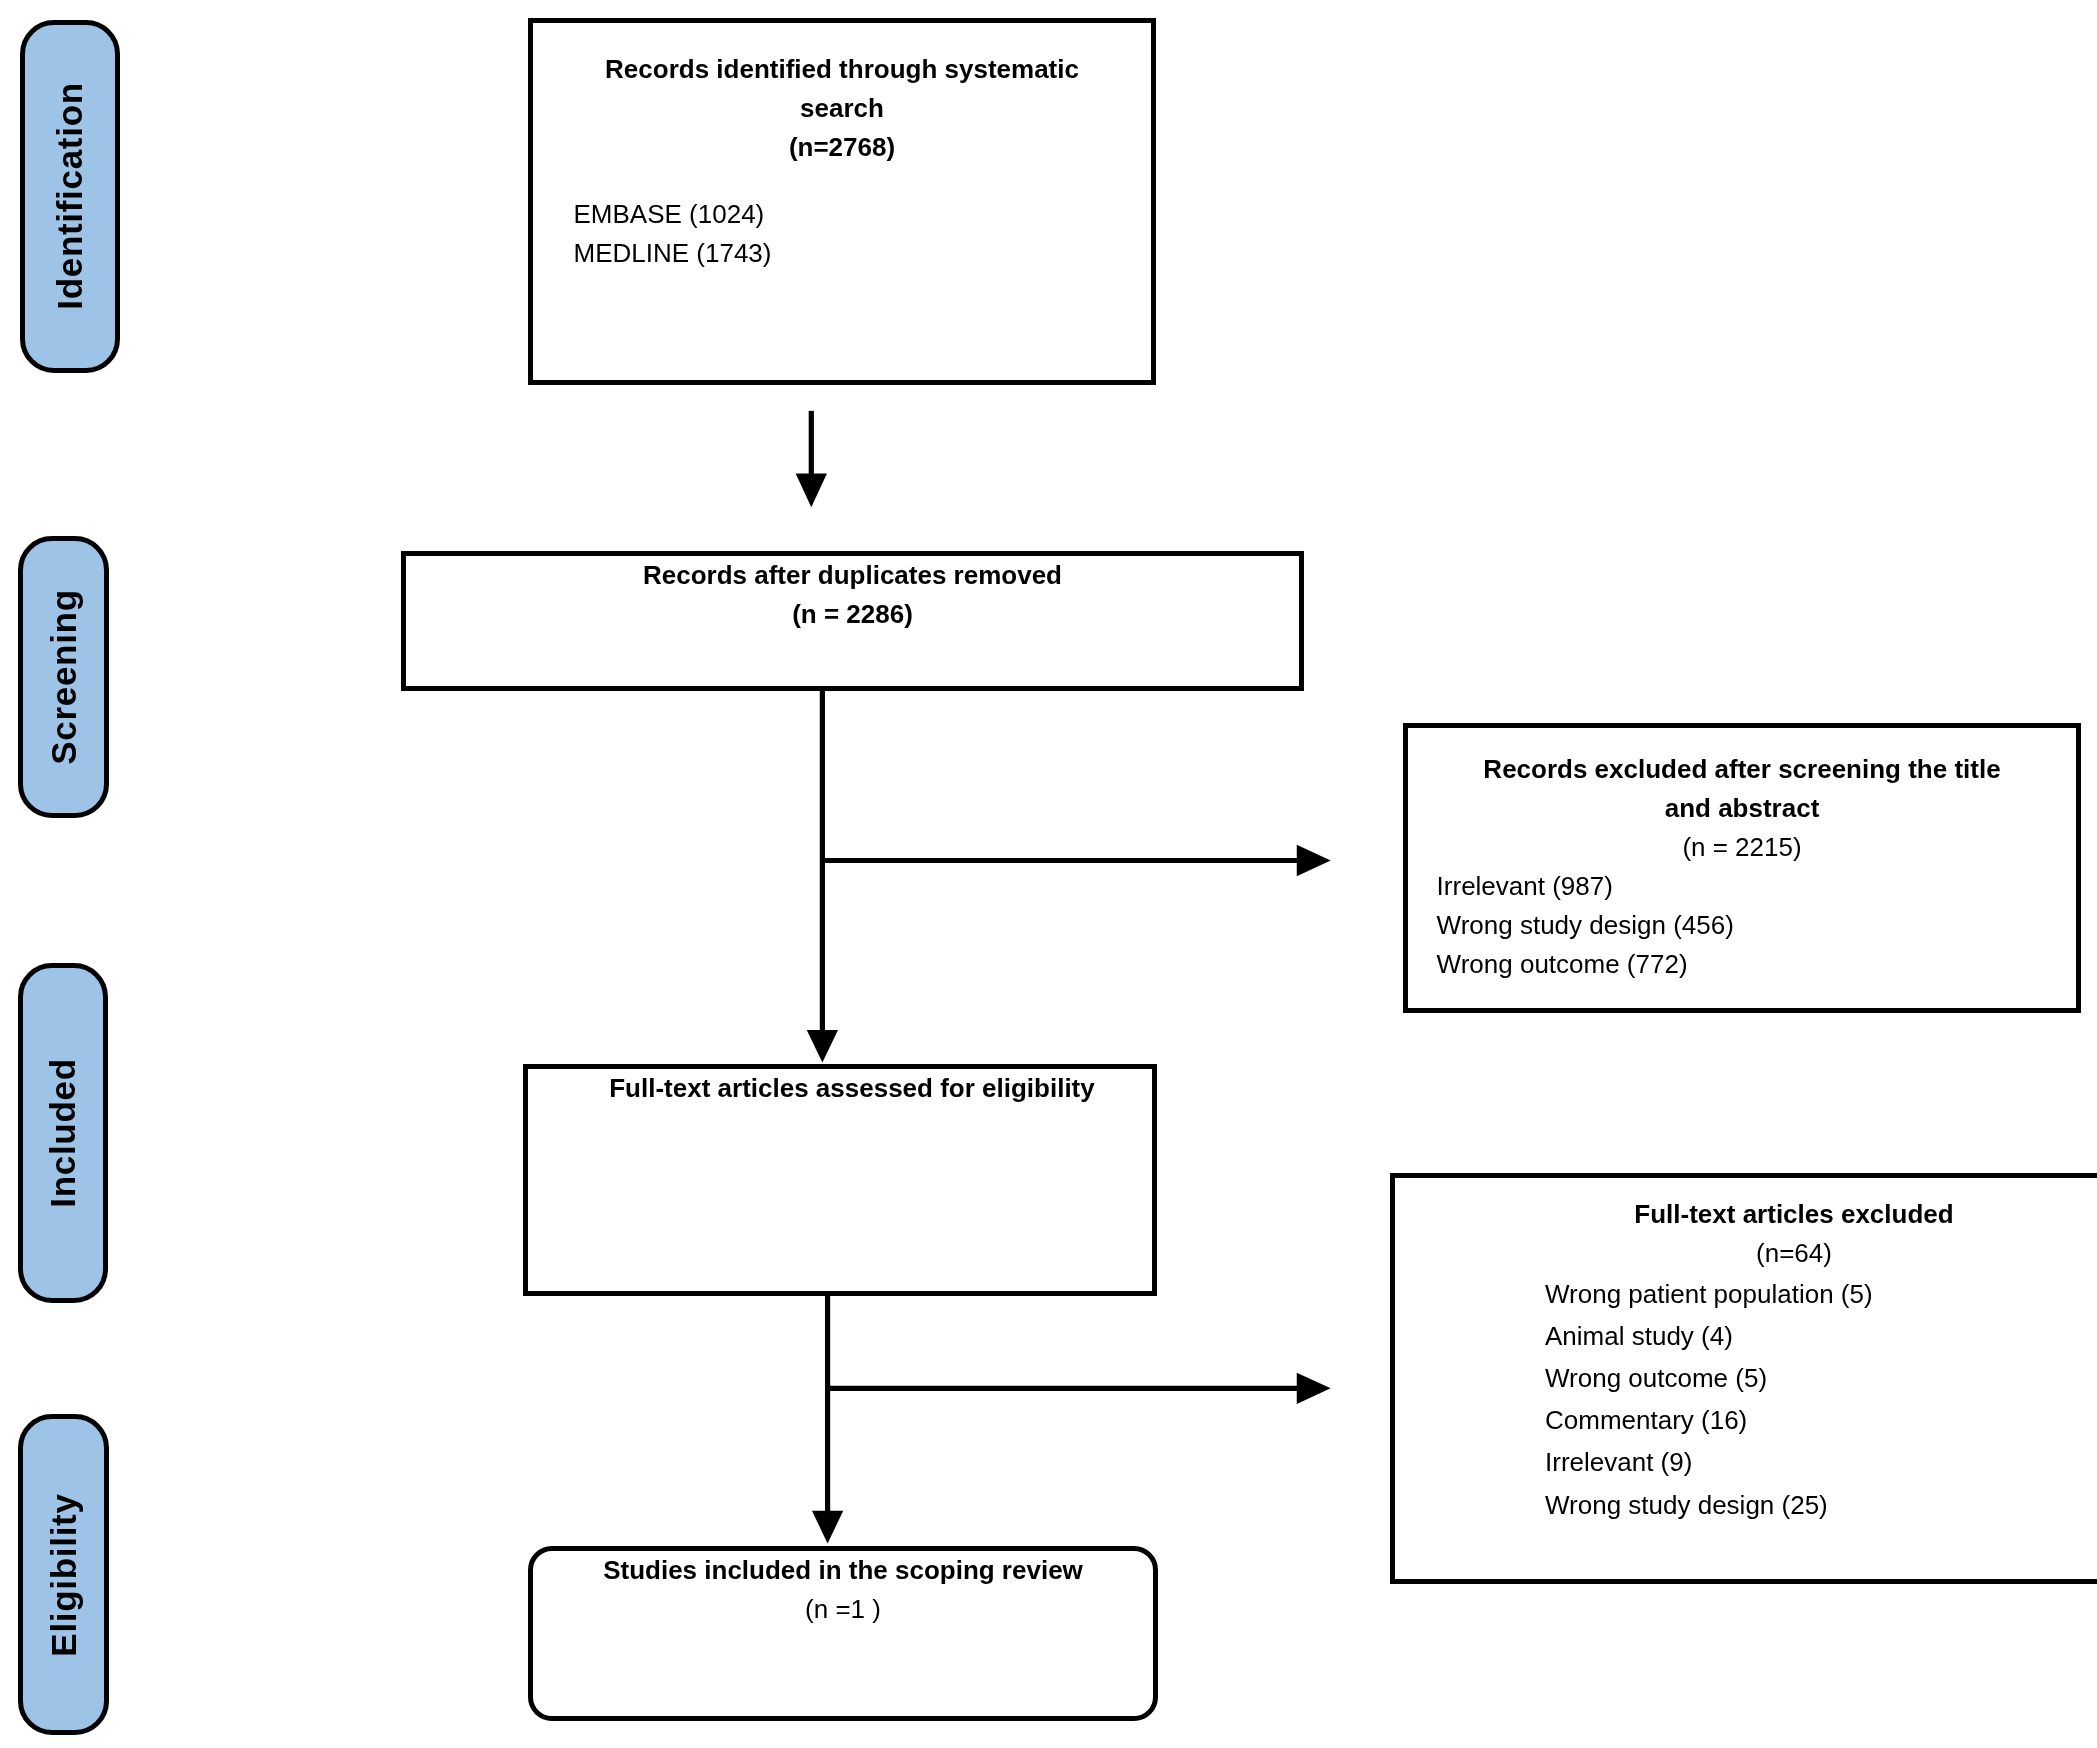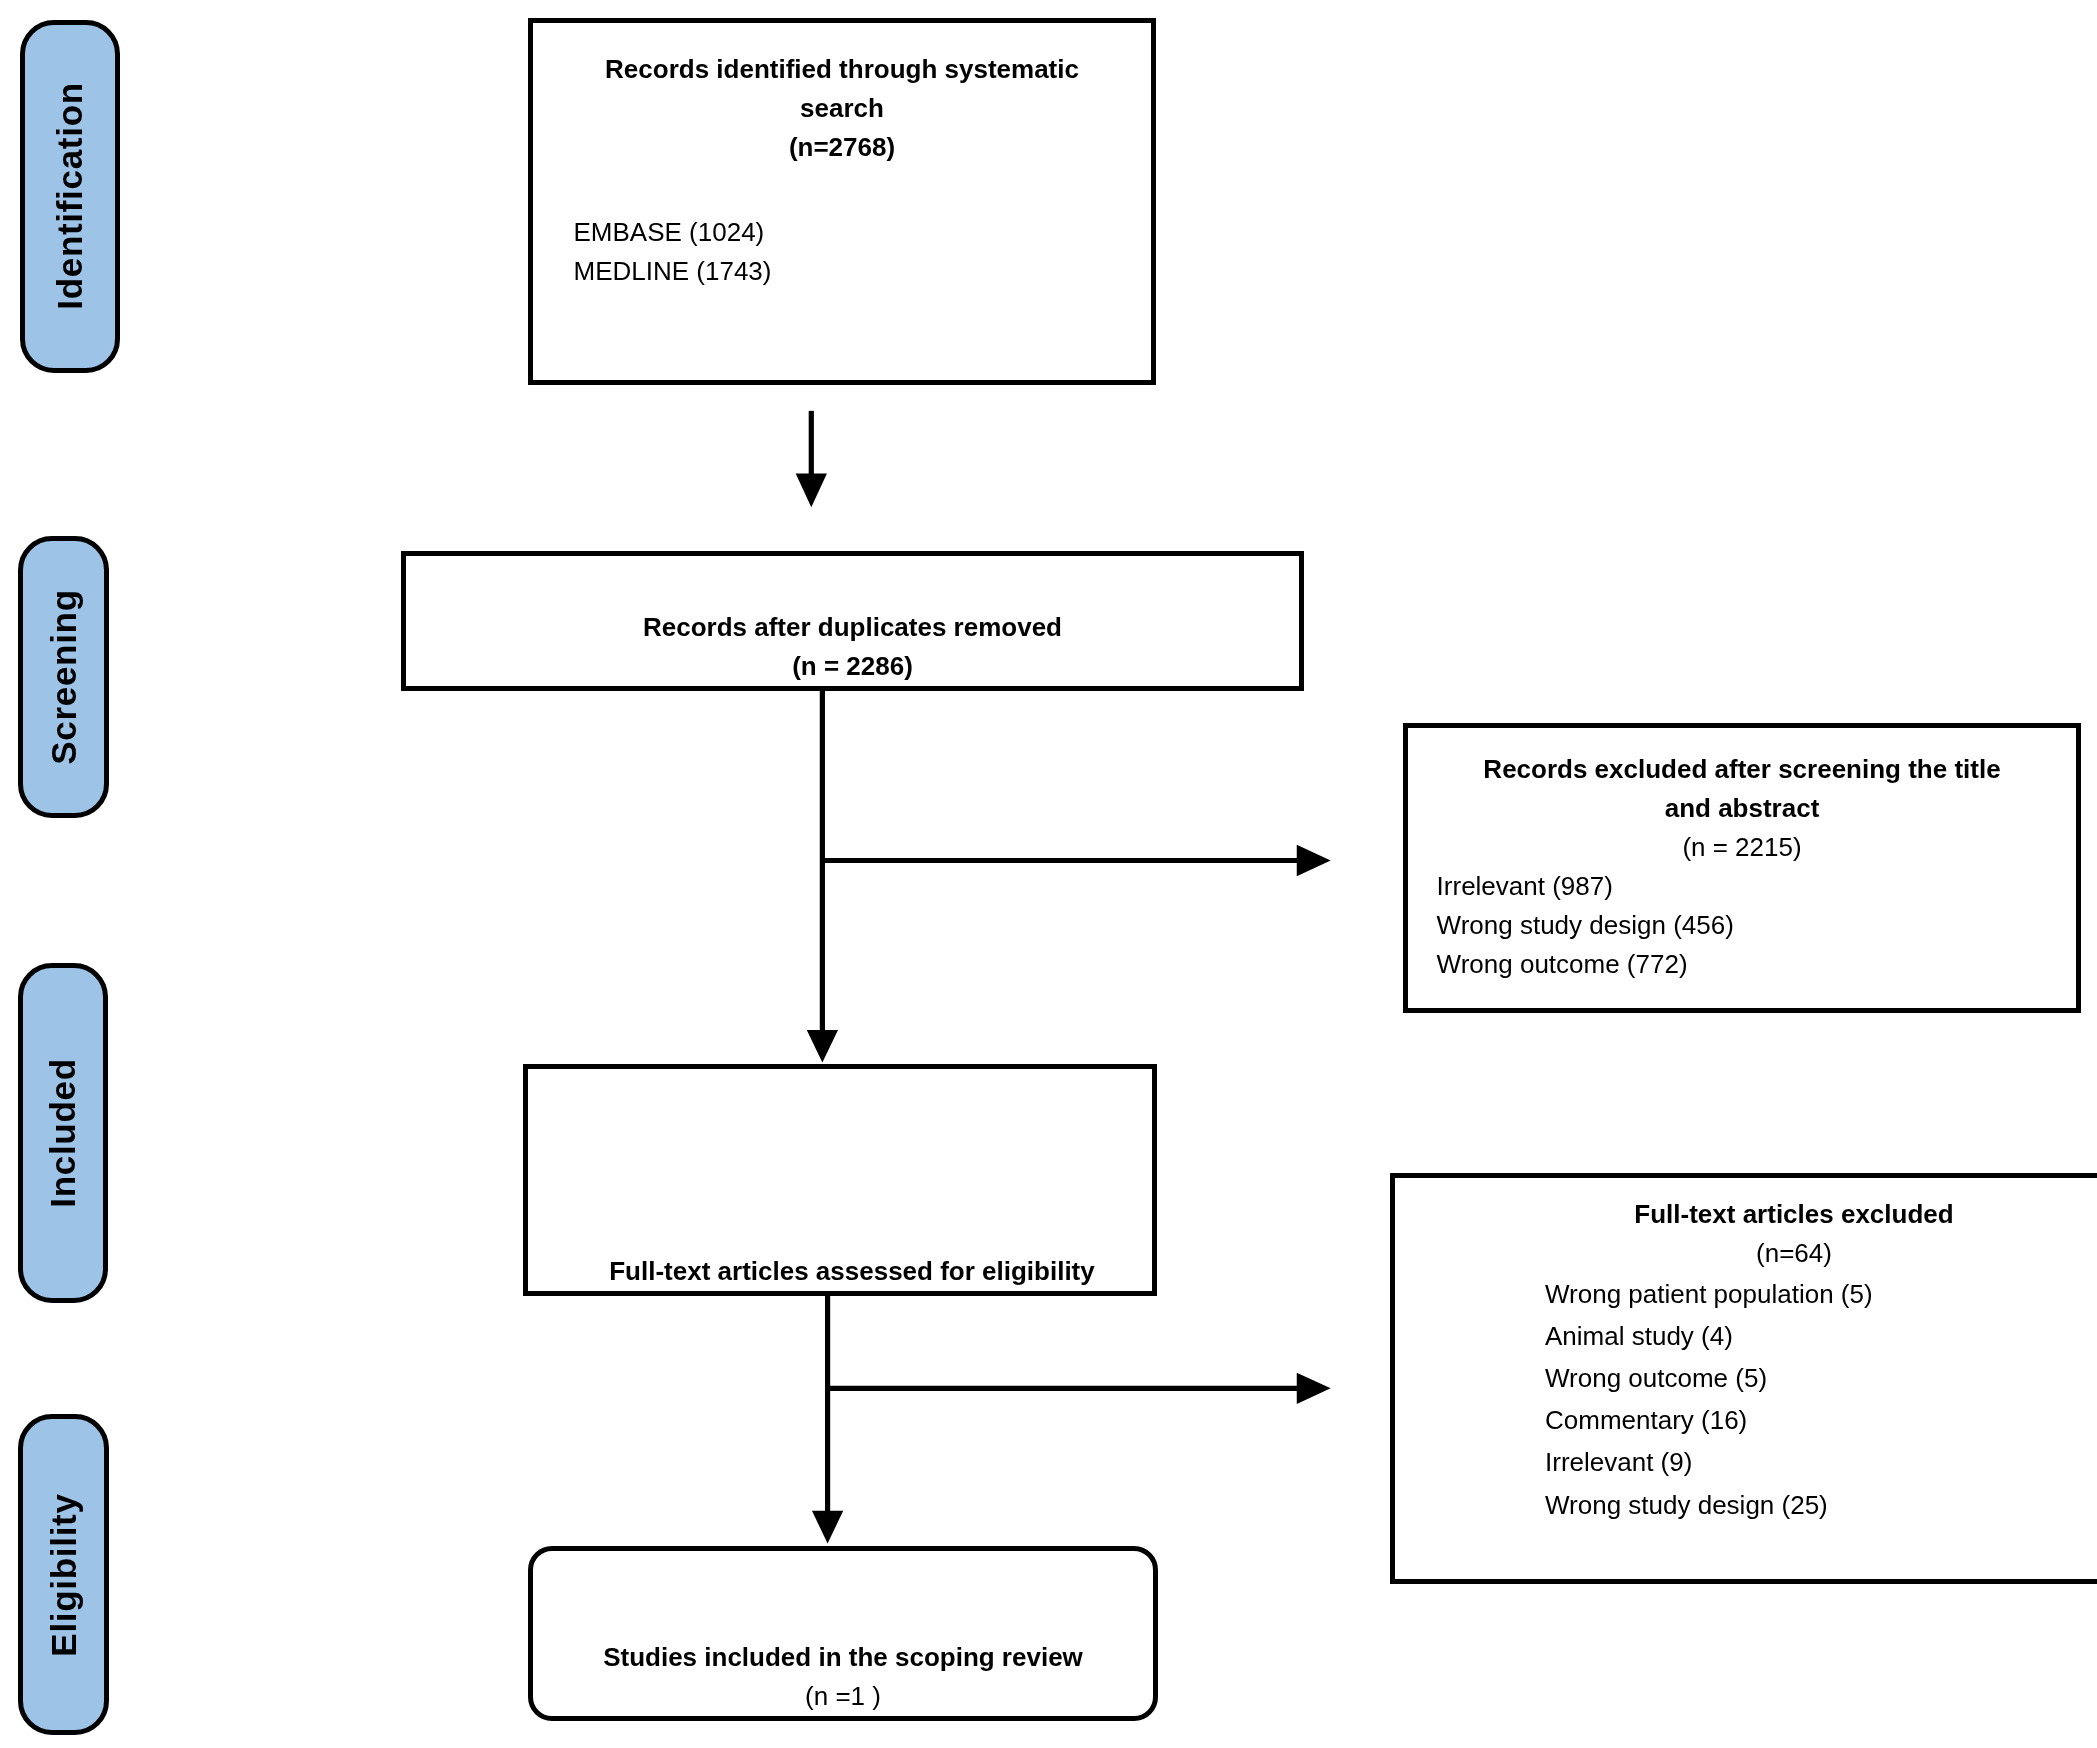--- a/index.html
+++ b/index.html
@@ -42,24 +42,24 @@
     background:#ffffff;
     border:5.2px solid #000000;
     box-sizing:border-box;
     font-size:26px;
     line-height:1.5;
   }
   .ttl{font-weight:bold;text-align:center;}
   .cnt{text-align:center;}
   .cnt.bold{font-weight:bold;}
   .col{display:flex;flex-direction:column;}
-  .vcenter{justify-content:flex-end;}
+  .vcenter{justify-content:flex-start;}
 
   .box-identified{left:528px;top:17.6px;width:628px;height:367px;padding:27px 23.5px 0 23.5px;}
-  .box-identified .sources{margin-top:46px;text-align:left;padding-left:17px;}
+  .box-identified .sources{margin-top:28px;text-align:left;padding-left:17px;}
 
   .box-duplicates{left:401px;top:551px;width:903px;height:140px;}
 
   .box-ta-excluded{left:1403px;top:723px;width:678px;height:290px;padding:22px 14.3px 0 14.3px;}
   .box-ta-excluded .reasons{text-align:left;padding-left:14.3px;}
 
   .box-fulltext{left:523px;top:1064px;width:634px;height:232px;padding-left:24px;}
 
   .box-ft-excluded{left:1390px;top:1173px;width:808px;height:411px;padding:17px 13px 0 13px;}
   .box-ft-excluded .reasons{text-align:left;margin-left:137px;line-height:1.62;}

